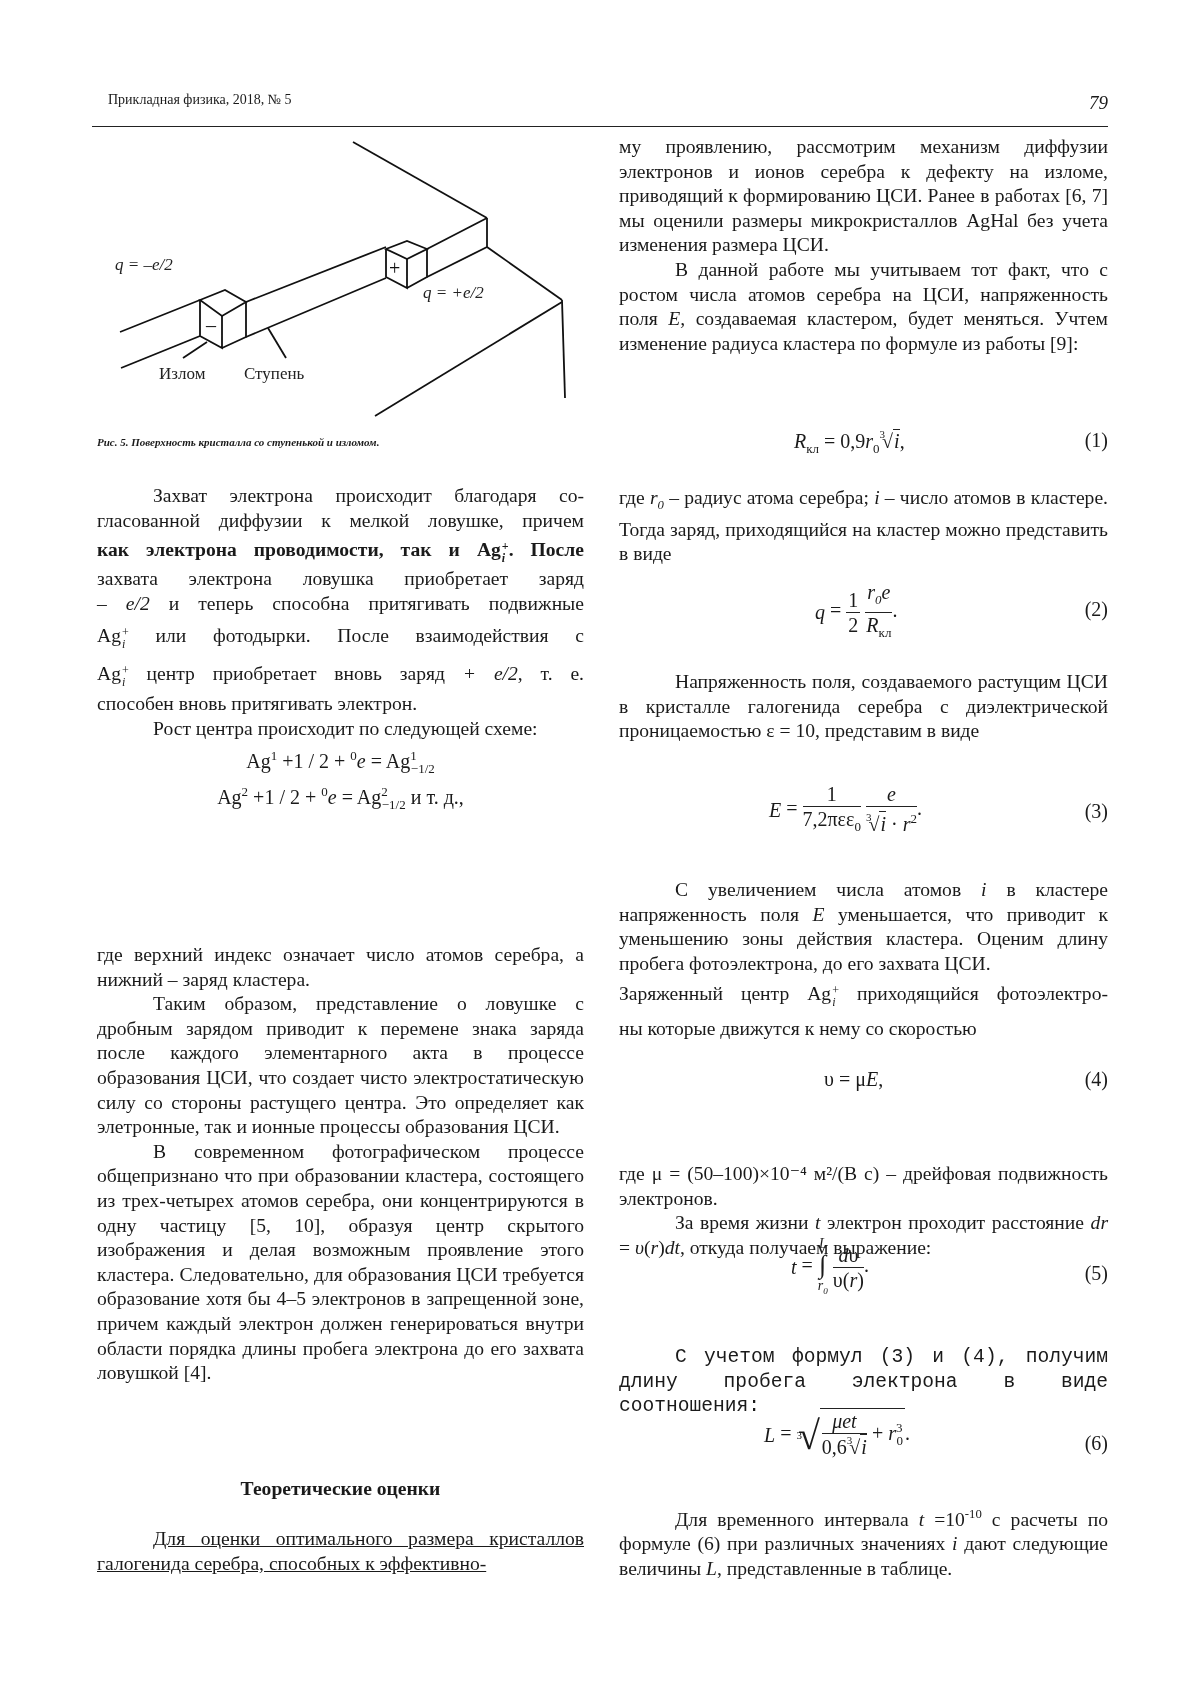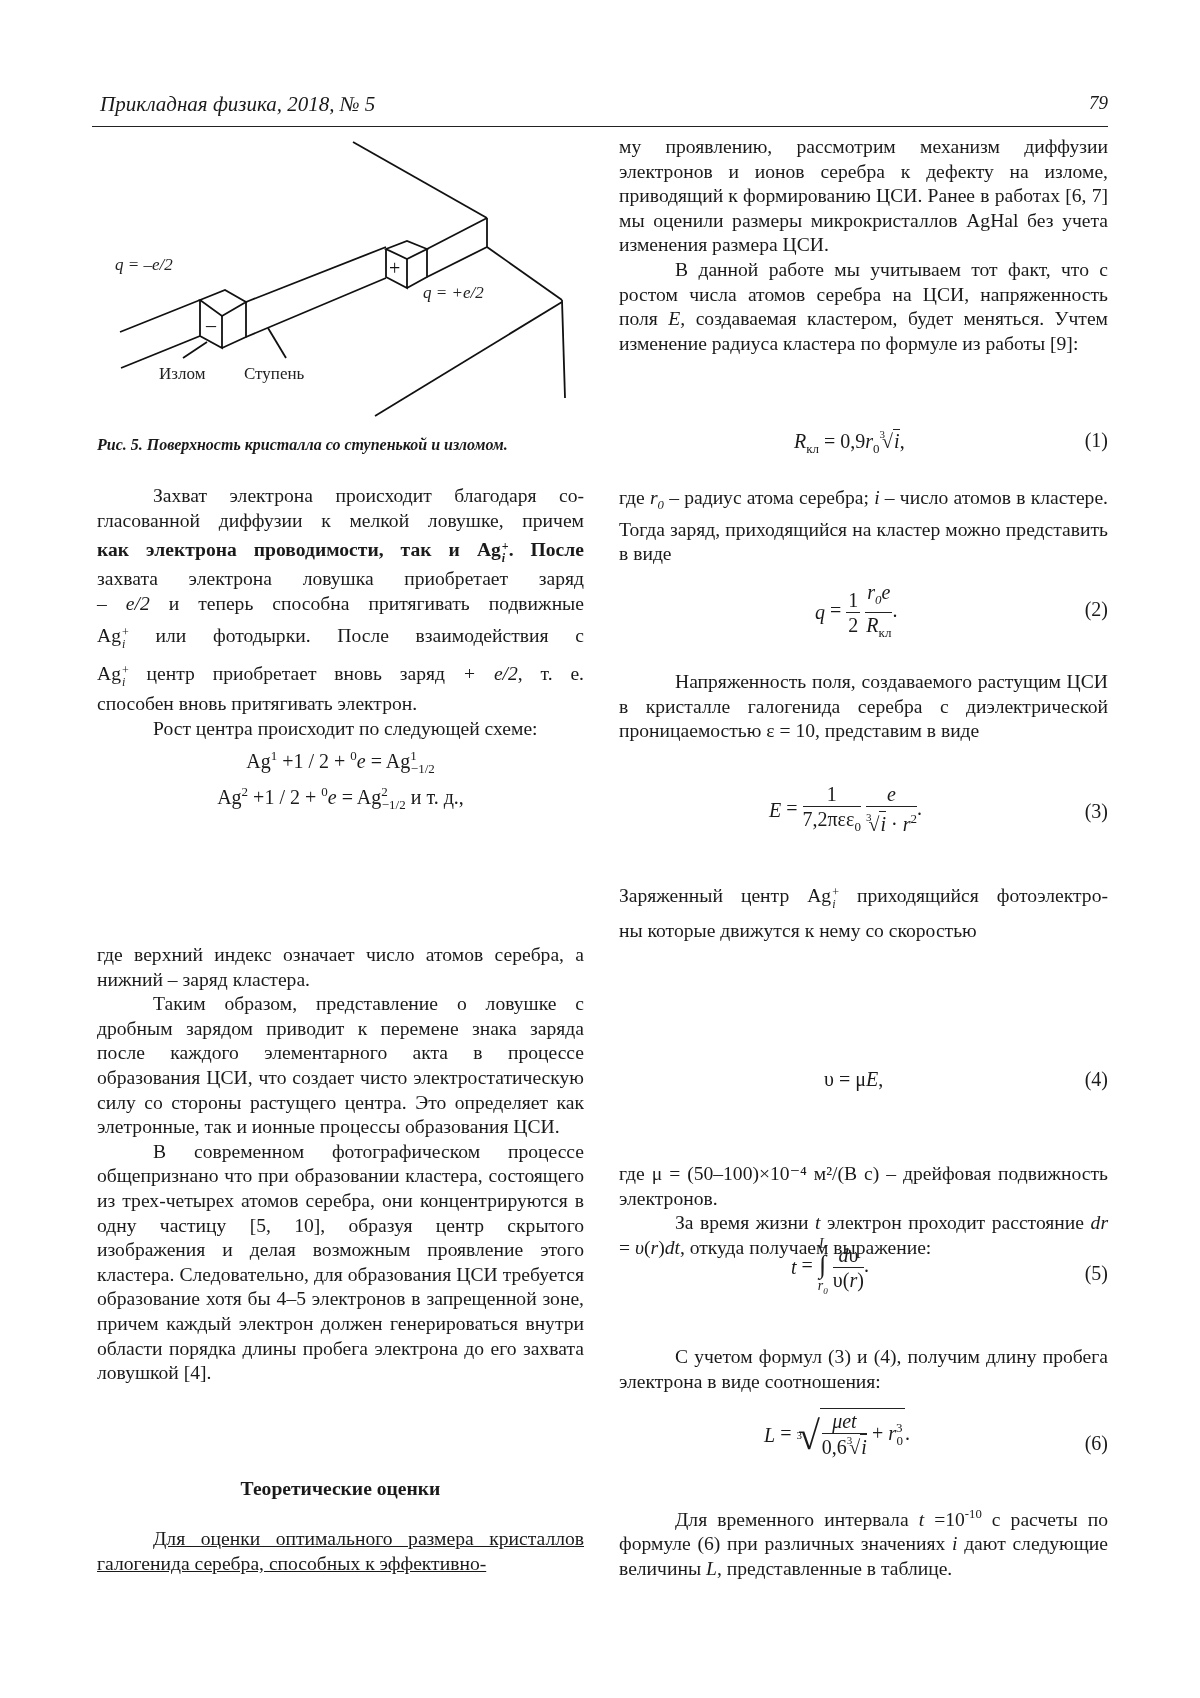--- a/index.html
+++ b/index.html
@@ -1,28 +1,28 @@
 <!DOCTYPE html>
 <html><head>
 <meta charset="utf-8">
 <style>
   html, body { margin: 0; padding: 0; background: #ffffff; }
   body { width: 1200px; height: 1698px; position: relative; overflow: hidden;
          font-family: "Liberation Serif", "DejaVu Serif", serif; color: #1a1a1a; }
   .header { position: absolute; left: 92px; top: 90px; width: 1016px; height: 36px;
             border-bottom: 1.5px solid #222; }
-  .header .journal { position: absolute; left: 8px; top: 2px; font-style: italic; font-size: 21px; }
+  .header .journal { position: absolute; left: 16px; top: 2px; font-size: 14px; }
   .header .pageno { position: absolute; right: 0; top: 2px; font-style: italic; font-size: 19px; }
   .col { position: absolute; top: 0; font-size: 19.6px; line-height: 24.6px; text-align: justify; }
   .col-left { left: 97px; width: 487px; }
   .col-right { left: 619px; width: 489px; }
   p { margin: 0; }
   .indent { text-indent: 56px; }
   .blk { position: absolute; }
-  .caption { position: absolute; left: 97px; top: 436px; font-size: 16px; font-weight: bold; font-style: italic; white-space: nowrap; }
+  .caption { position: absolute; left: 97px; top: 436px; font-size: 11px; font-weight: bold; font-style: italic; white-space: nowrap; }
   .figure { position: absolute; left: 80px; top: 120px; }
   .i { font-style: italic; }
   .eq { position: absolute; font-size: 20px; white-space: nowrap; }
   .eqnum { position: absolute; right: 0; font-size: 20px; }
   sub, sup { font-size: 65%; }
   .frac { display: inline-block; vertical-align: middle; text-align: center; }
   .frac > span { display: block; line-height: 24px; }
   .frac .num { border-bottom: 1px solid #222; padding: 0 2px; }
   .cbrt { position: relative; display: inline-block; }
   .cbrt .idx { font-size: 11px; position: relative; top: -10px; margin-right: -3px; }
@@ -161,20 +161,23 @@
 <div class="blk" style="left:619px; top:782px; width:489px; height:60px;">
   <div class="eq" style="left:150px; top:0px;">
     <span class="i" style="vertical-align:middle;">E</span> =
     <span class="frac"><span class="num">1</span><span>7,2πεε<sub>0</sub></span></span>
     <span class="frac"><span class="num i">e</span><span><span class="cbrt"><span class="idx">3</span>√<span class="rad i">i</span></span> · <span class="i">r</span><sup>2</sup></span></span>.
   </div>
   <span class="eqnum" style="top:18px;">(3)</span>
 </div>
 
 <div class="col col-right" style="top:878px;">
+  <p class="indent">
+    <span>С увеличением числа атомов </span><span class="i">i</span><span> в кластере напряженность поля </span><span class="i">E</span><span> уменьшается, что приводит к уменьшению зоны действия кластера. Оценим длину пробега фотоэлектрона, до его захвата ЦСИ.</span>
+  </p>
   <p style="text-align-last:justify; height:36px; line-height:36px;">
     <span>Заряженный центр</span>
     <span class="ag">Ag<span class="ss">
           <span>+</span>
           <span class="i">i</span>
         </span></span><span> приходящийся фотоэлектро-</span>
   </p>
   <p style="height:34px; line-height:34px;">ны которые движутся к нему со скоростью</p>
 </div>
 
@@ -196,21 +199,21 @@
     <span style="display:inline-block; vertical-align:middle; text-align:center; font-size:14px; line-height:16px;">
       <span class="i" style="display:block;">L</span>
       <span style="display:block; font-size:26px; line-height:26px;">∫</span>
       <span class="i" style="display:block;text-align:center;">r<sub>0</sub></span>
     </span>
     <span class="frac"><span class="num"><span class="i">d</span>υ</span><span>υ(<span class="i">r</span>)</span></span>.
   </div>
   <span class="eqnum" style="top:26px;">(5)</span>
 </div>
 
-<div class="col col-right" style="top:1345px;">
+<div class="col col-right" style="top:1345px;font-family:Liberation Mono, monospace;">
   <p class="indent">С учетом формул (3) и (4), получим длину пробега электрона в виде соотношения:</p>
 </div>
 
 <div class="blk" style="left:619px; top:1408px; width:489px; height:70px;">
   <div class="eq" style="left:145px; top:0px;">
     <span class="i" style="vertical-align:middle;">L</span> =
     <span style="font-size:11px; vertical-align:middle; margin-right:-4px;">3</span><span style="font-size:40px; vertical-align:middle;">√</span><span style="display:inline-block; border-top:1px solid #222; vertical-align:middle; padding:0 2px;">
       <span class="frac"><span class="num"><span class="i">μet</span></span><span>0,6<span class="cbrt"><span class="idx">3</span>√<span class="rad i">i</span></span></span></span>
       + <span class="i">r</span><sup>3</sup><sub style="margin-left:-6px;">0</sub></span>.
   </div>

